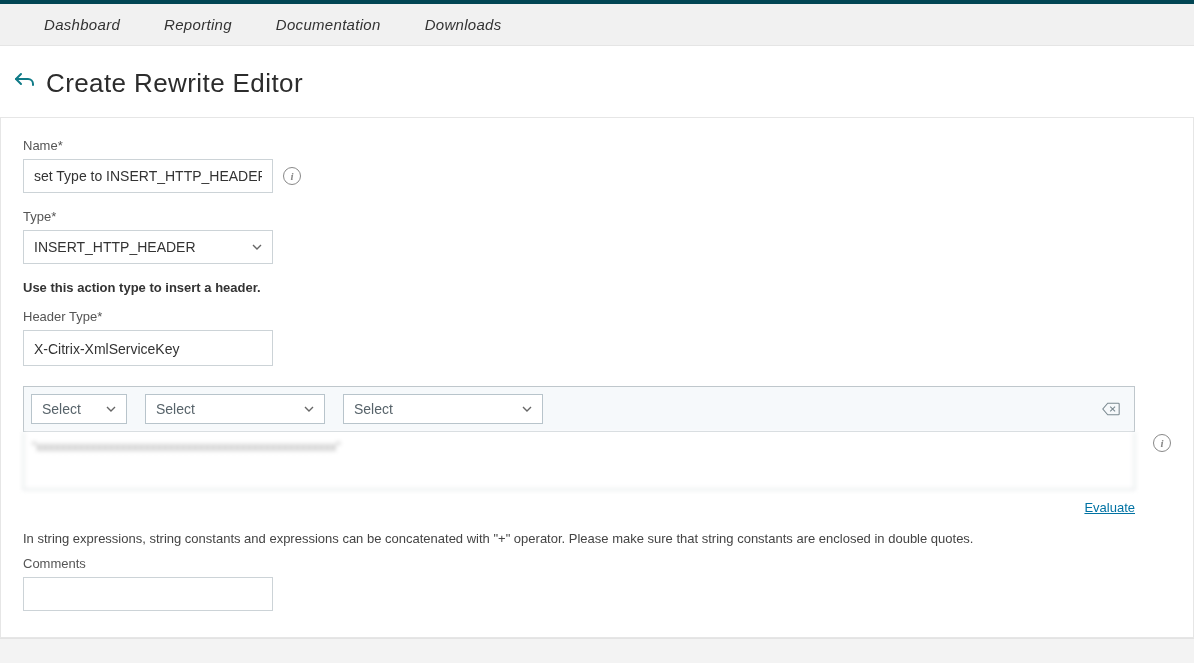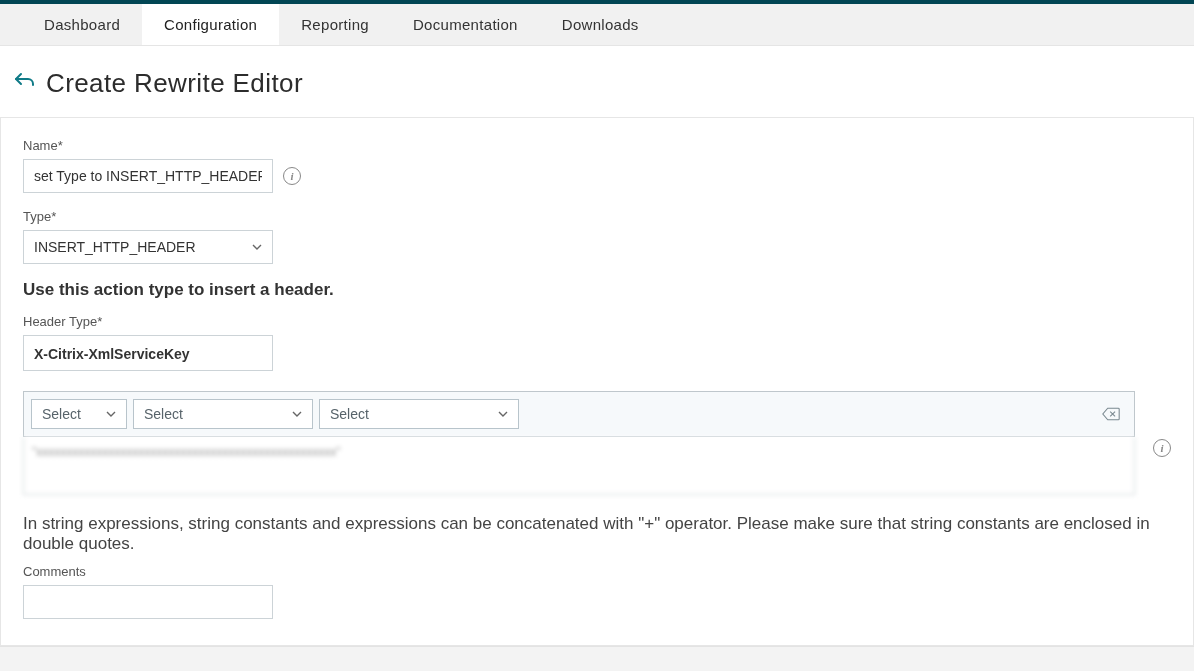--- a/index.html
+++ b/index.html
@@ -1,57 +1,56 @@
 <!DOCTYPE html>
 <html><head>
 <meta charset="utf-8">
 <style>
   * { box-sizing: border-box; margin: 0; padding: 0; }
   body { font-family: -apple-system, BlinkMacSystemFont, "Segoe UI", Helvetica, Arial, sans-serif; font-size: 14px; color: #333; background: #fff; }
   .topbar { height: 4px; background: #024654; }
   .tabbar { display: flex; background: #f1f1f1; border-bottom: 1px solid #e5e5e5; padding-left: 22px; }
-  .tabbar .tab { padding: 12px 22px; font-size: 15px; color: #333; cursor: pointer; letter-spacing: 0.3px; }
+  .tabbar .tab { padding: 12px 22px; font-size: 15px; color: #333; cursor: pointer; letter-spacing: 0.3px; font-style: italic; }
   .tabbar .tab.active { background: #fff; color: #222; }
   .page-head { display: flex; align-items: center; gap: 10px; padding: 22px 12px 18px 12px; }
   .page-head svg { width: 24px; height: 24px; }
   .page-head h1 { font-size: 26px; font-weight: 400; color: #2c2c2c; letter-spacing: 0.4px; }
   .form-panel { border: 1px solid #e6e6e6; border-top: 1px solid #e6e6e6; padding: 20px 22px 10px 22px; }
   .fld { margin-bottom: 16px; }
   .fld label { display: block; font-size: 13px; color: #555; margin-bottom: 6px; }
   .row { display: flex; align-items: center; gap: 10px; }
   input[type=text], .select-box, textarea {
     border: 1px solid #ccd3d7; background: #fff; font-size: 14px; color: #333;
     padding: 8px 10px; width: 250px; outline: none; font-family: inherit;
   }
   .select-box { display: flex; justify-content: space-between; align-items: center; cursor: pointer; gap: 32px; }
-  .hint { font-size: 17px; color: #333; font-weight: 600; margin-bottom: 14px; }
+  .hint { font-size: 13px; color: #333; font-weight: 600; margin-bottom: 14px; }
   .hint.normal { font-weight: 400; color: #444; margin-top: 4px; margin-bottom: 10px; }
   .expr-head { display: flex; justify-content: space-between; align-items: end; }
   .expr-head a { font-size: 13px; color: #0072a3; text-decoration: underline; cursor: pointer; }
-  .expr-bar { border: 1px solid #bfc7cc; background: #f6f9fb; padding: 7px; display: flex; gap: 6px; align-items: center; position: relative; }
+  .expr-bar { border: 1px solid #bfc7cc; background: #f6f9fb; padding: 7px; display: flex; gap: 18px; align-items: center; position: relative; }
   .expr-bar .mini-select { border: 1px solid #b8c4cb; background: #fff; padding: 6px 10px; display: flex; justify-content: space-between; align-items: center; font-size: 14px; color: #57636a; cursor: pointer; }
   .expr-textarea { width: 100%; border: 1px solid #cfd6da; border-top: none; height: 58px; padding: 8px; resize: none; font-size: 12px; color: #999; filter: blur(2px); }
   .backspace-icon { position: absolute; right: 14px; top: 50%; transform: translateY(-50%); stroke: #7a8990; cursor: pointer; }
   .right-link { text-align: right; margin-top: 6px; }
   .right-link a { font-size: 13px; color: #0072a3; text-decoration: underline; cursor: pointer; }
   .info-icon { width: 18px; height: 18px; border: 1.5px solid #888; border-radius: 50%; display: inline-flex; align-items: center; justify-content: center; font-size: 11px; font-weight: 600; color: #888; font-style: italic; font-family: Georgia, serif; }
   .info-icon::before { content: "i"; }
   .expr-wrap { display: flex; gap: 18px; align-items: flex-start; }
   .expr-main { flex: 1; }
   .footer-bar { background: #f3f3f3; padding: 12px 18px; display: flex; gap: 10px; border-top: 1px solid #e3e3e3; }
   .chev { width: 10px; height: 10px; }
 </style>
 </head>
 <body>
 
 <div class="topbar"></div>
 
 <div class="tabbar">
   <div class="tab">Dashboard</div>
-  <div class="tab active">Configuration</div>
   <div class="tab">Reporting</div>
   <div class="tab">Documentation</div>
   <div class="tab">Downloads</div>
 </div>
 
 <div class="page-head">
   <span>
     <svg viewBox="0 0 24 24" fill="none" stroke="#0f7a87" stroke-width="2" stroke-linecap="round" stroke-linejoin="round">
         <path d="M9 14L4 9l5-5"></path>
         <path d="M4 9h12a5 5 0 0 1 5 5v1"></path>
@@ -77,21 +76,21 @@
       <svg class="chev" viewBox="0 0 10 10" fill="none" stroke="#666" stroke-width="1.4">
           <path d="M1 3l4 4 4-4"></path>
         </svg>
     </div>
   </div>
 
   <div class="hint">Use this action type to insert a header.</div>
 
   <div class="fld" style="margin-bottom:20px;">
     <label>Header Type*</label>
-    <input type="text" style="padding-top: 10px;  font-weight: bold;" value="X-Citrix-XmlServiceKey">
+    <input type="text" style="padding-top: 10px; " value="X-Citrix-XmlServiceKey">
   </div>
 
   <div class="fld">
 
     <div class="expr-wrap">
       <div class="expr-main">
         <div class="expr-bar">
           <div class="mini-select" style="width:96px;">
             <span>Select</span>
             <svg class="chev" viewBox="0 0 10 10" fill="none" stroke="#666" stroke-width="1.4">
@@ -109,20 +108,21 @@
             <svg class="chev" viewBox="0 0 10 10" fill="none" stroke="#666" stroke-width="1.4">
                 <path d="M1 3l4 4 4-4"></path>
               </svg>
           </div>
           <svg class="backspace-icon" width="18" height="14" viewBox="0 0 22 16" fill="none" stroke-width="1.3">
               <path d="M7 1h13a1 1 0 0 1 1 1v12a1 1 0 0 1-1 1H7l-6-7 6-7z"></path>
               <path d="M10 5l6 6M16 5l-6 6"></path>
             </svg>
         </div>
         <textarea class="expr-textarea" style="">"xxxxxxxxxxxxxxxxxxxxxxxxxxxxxxxxxxxxxxxxxxxxxxxxxx"</textarea>
+        <div class="right-link"><a>Evaluate</a></div>
       </div>
       <span class="info-icon" style="margin-top:48px;"></span>
     </div>
   </div>
 
   <div class="hint normal">In string expressions, string constants and expressions can be concatenated with "+" operator. Please make sure that string constants are enclosed in double quotes.</div>
 
   <div class="fld">
     <label>Comments</label>
     <input type="text" style="">

